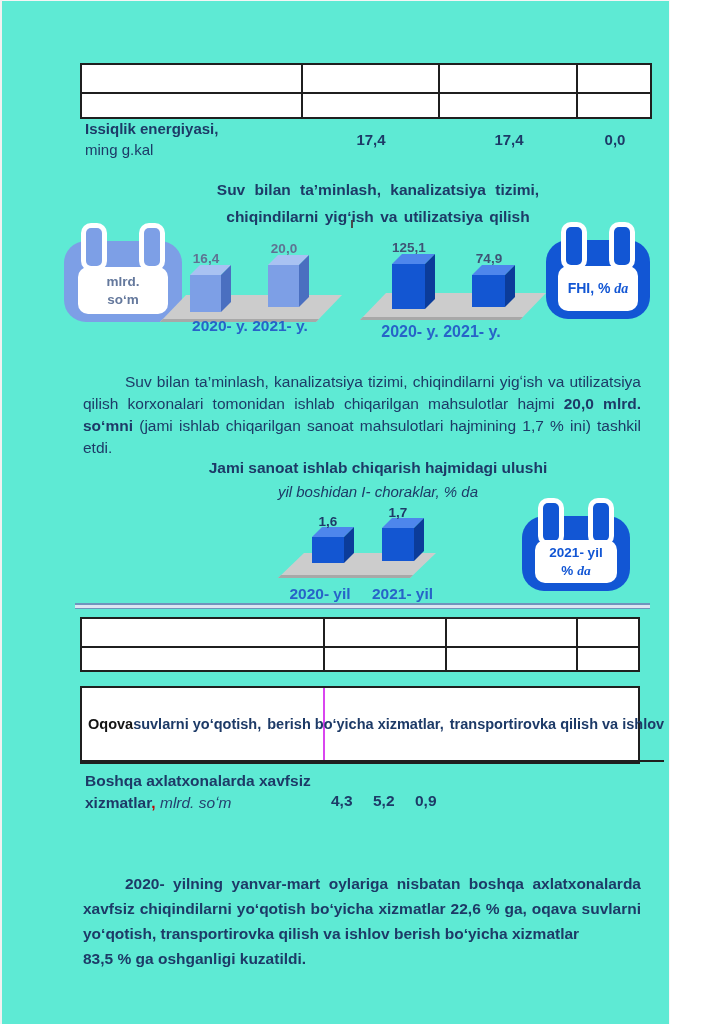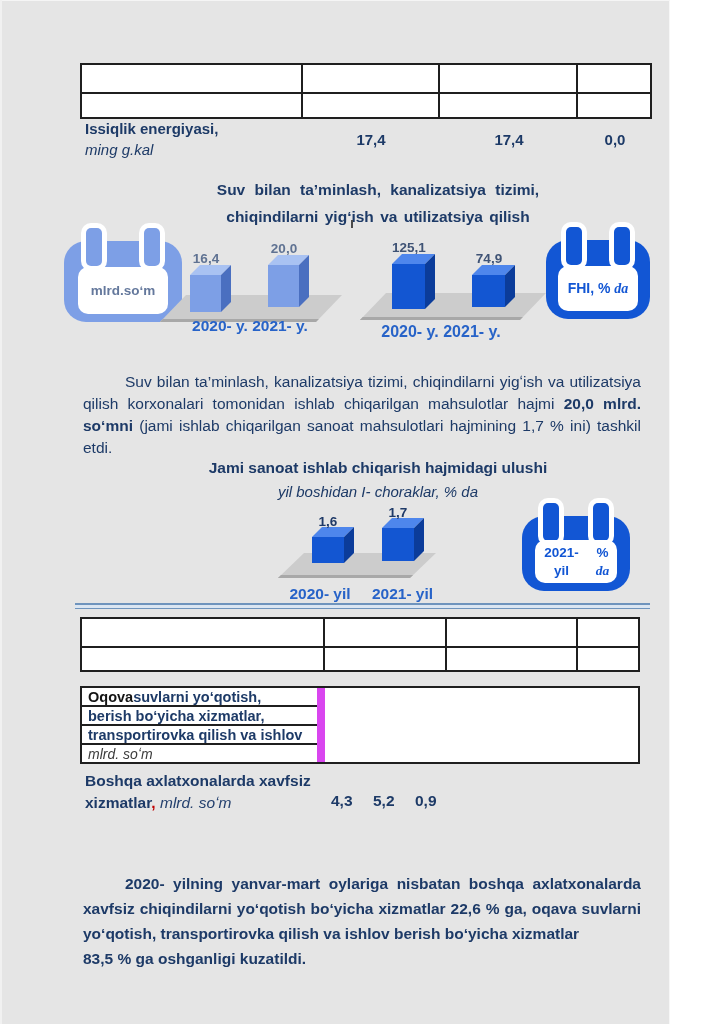--- a/index.html
+++ b/index.html
@@ -1,42 +1,42 @@
 <!DOCTYPE html>
 <html><head>
 <meta charset="utf-8">
 <style>
   html,body{margin:0;padding:0;background:#ffffff;}
   .page{
-    position:relative;width:670px;height:1024px;background:#e5e5e5;overflow:hidden;
+    position:relative;width:670px;height:1024px;background:#5eead4;overflow:hidden;
     font-family:"Liberation Sans", sans-serif;color:#1d3a67;
     box-shadow: inset 2px 0 0 #f1f1f1, inset 0 1px 0 #f5f5f5, inset -1px 0 0 #f7f7f7;
   }
   .abs{position:absolute;}
   
   .tbl{position:absolute;display:grid;border:2px solid #1f1f1f;box-sizing:border-box;background:#fff;}
   .tbl .c{border-right:2px solid #1f1f1f;border-bottom:2px solid #1f1f1f;box-sizing:border-box;}
   .tbl .c.lastcol{border-right:none;}
   .tbl .c.lastrow{border-bottom:none;}
   .t1{left:80px;top:63px;width:572px;height:56px;grid-template-columns:221px 137px 138px auto;grid-template-rows:29px auto;}
   .t2{left:80px;top:617px;width:560px;height:55px;grid-template-columns:243px 122px 131px auto;grid-template-rows:29px auto;}
   
   .t3{left:80px;top:686px;width:560px;height:78px;border:2px solid #1f1f1f;box-sizing:border-box;background:#fff;position:absolute;}
-  .t3-label{position:absolute;left:0;top:0;width:243px;height:100%;border-right:8px solid #d946ef;box-sizing:border-box;display:flex;flex-direction:column;}
+  .t3-label{position:absolute;left:0;top:0;width:243px;height:100%;border-right:2px solid #d946ef;box-sizing:border-box;display:flex;flex-direction:row;}
   .t3-label .lr{flex:1;border-bottom:2px solid #1f1f1f;display:flex;align-items:center;padding-left:6px;font-weight:bold;font-size:14.5px;white-space:nowrap;box-sizing:border-box;}
   .t3-label .lr:last-child{border-bottom:none;font-weight:normal;font-style:italic;font-size:14px;color:#3c3c3c;}
   .t3-vals{position:absolute;left:243px;top:0;right:0;height:100%;display:grid;grid-template-columns:122px 131px auto;grid-template-rows:16px 39px auto;}
   .t3-vals .vc{border-right:2px solid #1f1f1f;border-bottom:2px solid #1f1f1f;box-sizing:border-box;display:flex;align-items:center;justify-content:center;font-weight:bold;font-size:15px;color:#1d3a67;}
   .t3-vals .vc.lastcol{border-right:none;}
   .t3-vals .vc.lastrow{border-bottom:none;}
   .black{color:#141414;}
   
   .row-label{left:85px;top:118px;width:220px;line-height:21px;font-size:15px;}
   .row-label .b{font-weight:bold;}
-  .row-label .i{font-style:italic;}
+  .row-label .i{}
   .cellval{position:absolute;width:90px;text-align:center;font-weight:bold;font-size:15px;color:#1d3a67;}
   .h1{left:92px;top:176px;width:572px;text-align:center;font-weight:bold;font-size:15.5px;line-height:27px;color:#1d3a67;}
   .h1 .l1{word-spacing:5px;}
   .h1 .l2{word-spacing:2px;}
   .para{font-size:15.5px;text-align:justify;color:#1d3a67;}
   .p1{left:83px;top:355px;width:558px;line-height:22px;text-indent:42px;}
   .p1 .b{font-weight:bold;}
   .p2{left:83px;top:855px;width:558px;line-height:25px;text-indent:42px;font-weight:bold;}
   .h2{left:92px;top:459px;width:572px;text-align:center;font-weight:bold;font-size:15.5px;color:#1d3a67;}
   .h2sub{left:92px;top:483px;width:572px;text-align:center;font-style:italic;font-size:15px;color:#1d3a67;}
@@ -53,21 +53,21 @@
   .v-gray{color:#5f7292;}
   .v-navy{color:#3f5375;}
   .v-mid{color:#1f3a68;}
   .axis-lab{position:absolute;color:#2763c8;font-weight:bold;font-size:15.5px;text-align:center;white-space:nowrap;}
   
   .cal{position:absolute;}
   .cal .tab{position:absolute;top:0;width:16px;height:38px;border-radius:5px;background:var(--c);box-shadow:0 0 0 5px #fff;}
   .cal .tab.ta{left:19%;}
   .cal .tab.tb{right:19%;}
   .cal .body{position:absolute;left:0;right:0;top:13px;bottom:0;border-radius:22px;background:var(--c);}
-  .cal .inner{position:absolute;left:12%;right:12%;top:42%;bottom:9%;background:#fff;border-radius:10px;display:flex;flex-direction:row;align-items:center;justify-content:center;line-height:1.3;text-align:center;}
+  .cal .inner{position:absolute;left:12%;right:12%;top:42%;bottom:9%;background:#fff;border-radius:10px;display:flex;flex-direction:column;align-items:center;justify-content:center;line-height:1.3;text-align:center;}
   .cal.light{--c:#7d9fe6;}
   .cal.blue{--c:#1256d4;}
   .cal.light .inner{color:#64789c;font-weight:bold;font-size:13.5px;}
   .cal.blue .inner{color:#1256d4;font-weight:bold;font-size:14px;}
   .it{font-style:italic;font-family:Liberation Serif, serif;}
   
   .divider{left:75px;top:603px;width:575px;height:3px;border-top:2px solid #6f94bd;border-bottom:1px solid #6f94bd;background:#dbe6f2;}
   
   .blk{left:85px;top:770px;width:470px;font-weight:bold;font-size:15.5px;line-height:22px;color:#1d3a67;}
   .blk .red{color:#c00000;}

